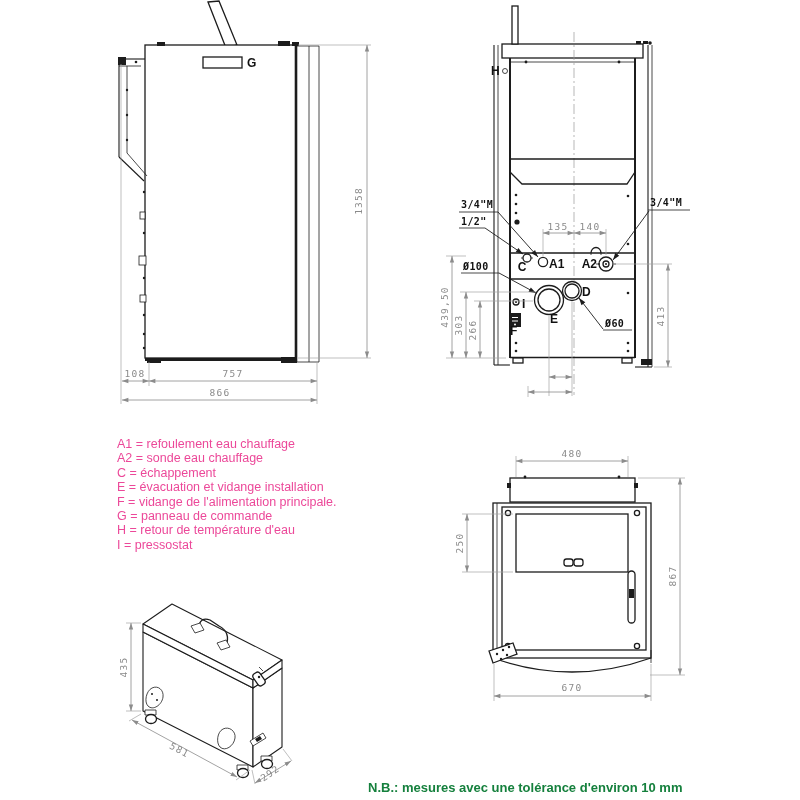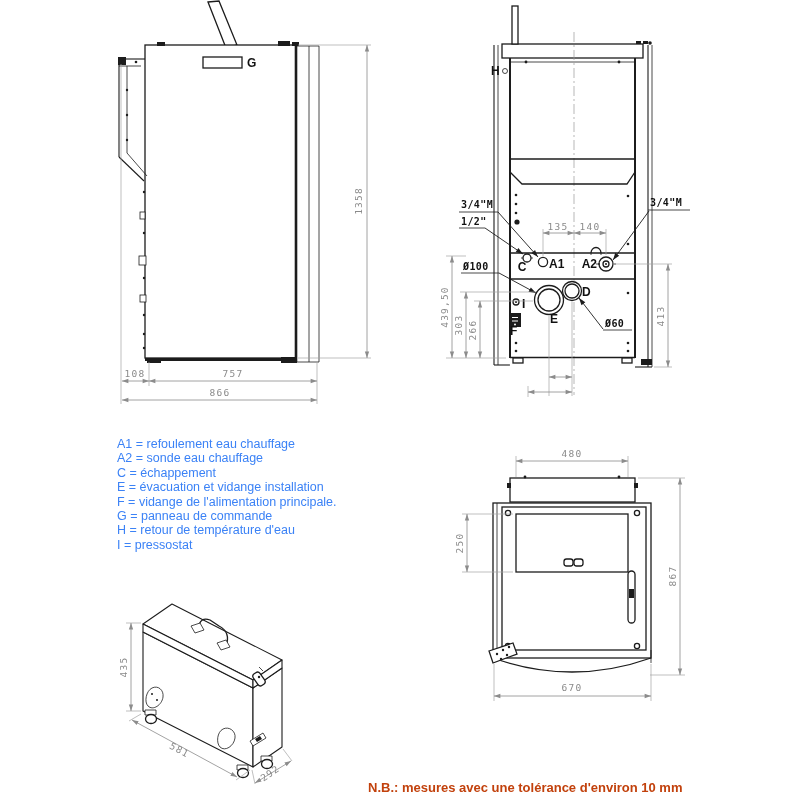--- a/index.html
+++ b/index.html
@@ -12,23 +12,23 @@
   .blk{fill:#1c1c1c;stroke:none;}
   .wht{fill:#ffffff;}
   .dim{stroke:#8c8c8c;stroke-width:0.8;fill:none;}
   .ext{stroke:#a3a3a3;stroke-width:0.7;fill:none;}
   .ldr{stroke:#1c1c1c;stroke-width:0.9;fill:none;}
   .cl{stroke:#9a9a9a;stroke-width:0.7;stroke-dasharray:10 3 2 3;fill:none;}
   .dimtxt{font-family:"DejaVu Sans Mono",monospace;font-size:9.5px;fill:#8a8a8a;letter-spacing:1.2px;}
   .lbl{font-family:"Liberation Sans",sans-serif;font-size:12px;font-weight:bold;fill:#111;}
   .fit{font-family:"DejaVu Sans Mono",monospace;font-size:10px;font-weight:bold;fill:#111;letter-spacing:0.4px;}
   .legend{position:absolute;left:117px;top:437px;width:280px;
-          font-size:12.5px;line-height:14.4px;color:#3b82f6;}
+          font-size:12.5px;line-height:14.4px;color:#ec4899;}
   .legend div{white-space:nowrap;}
-  .note{position:absolute;left:368px;top:780px;font-size:13px;font-weight:bold;color:#c2410c;white-space:nowrap;}
+  .note{position:absolute;left:368px;top:780px;font-size:13px;font-weight:bold;color:#15803d;white-space:nowrap;}
 </style>
 </head>
 <body>
 
 <div id="stage">
 
 <svg width="800" height="800" viewBox="0 0 800 800">
   <defs>
     <marker id="ma" orient="auto" markerWidth="9" markerHeight="7" refX="8.5" refY="3.5">
       <path d="M0.5,0.8 L8.5,3.5 L0.5,6.2 Z" fill="#8c8c8c"></path>

